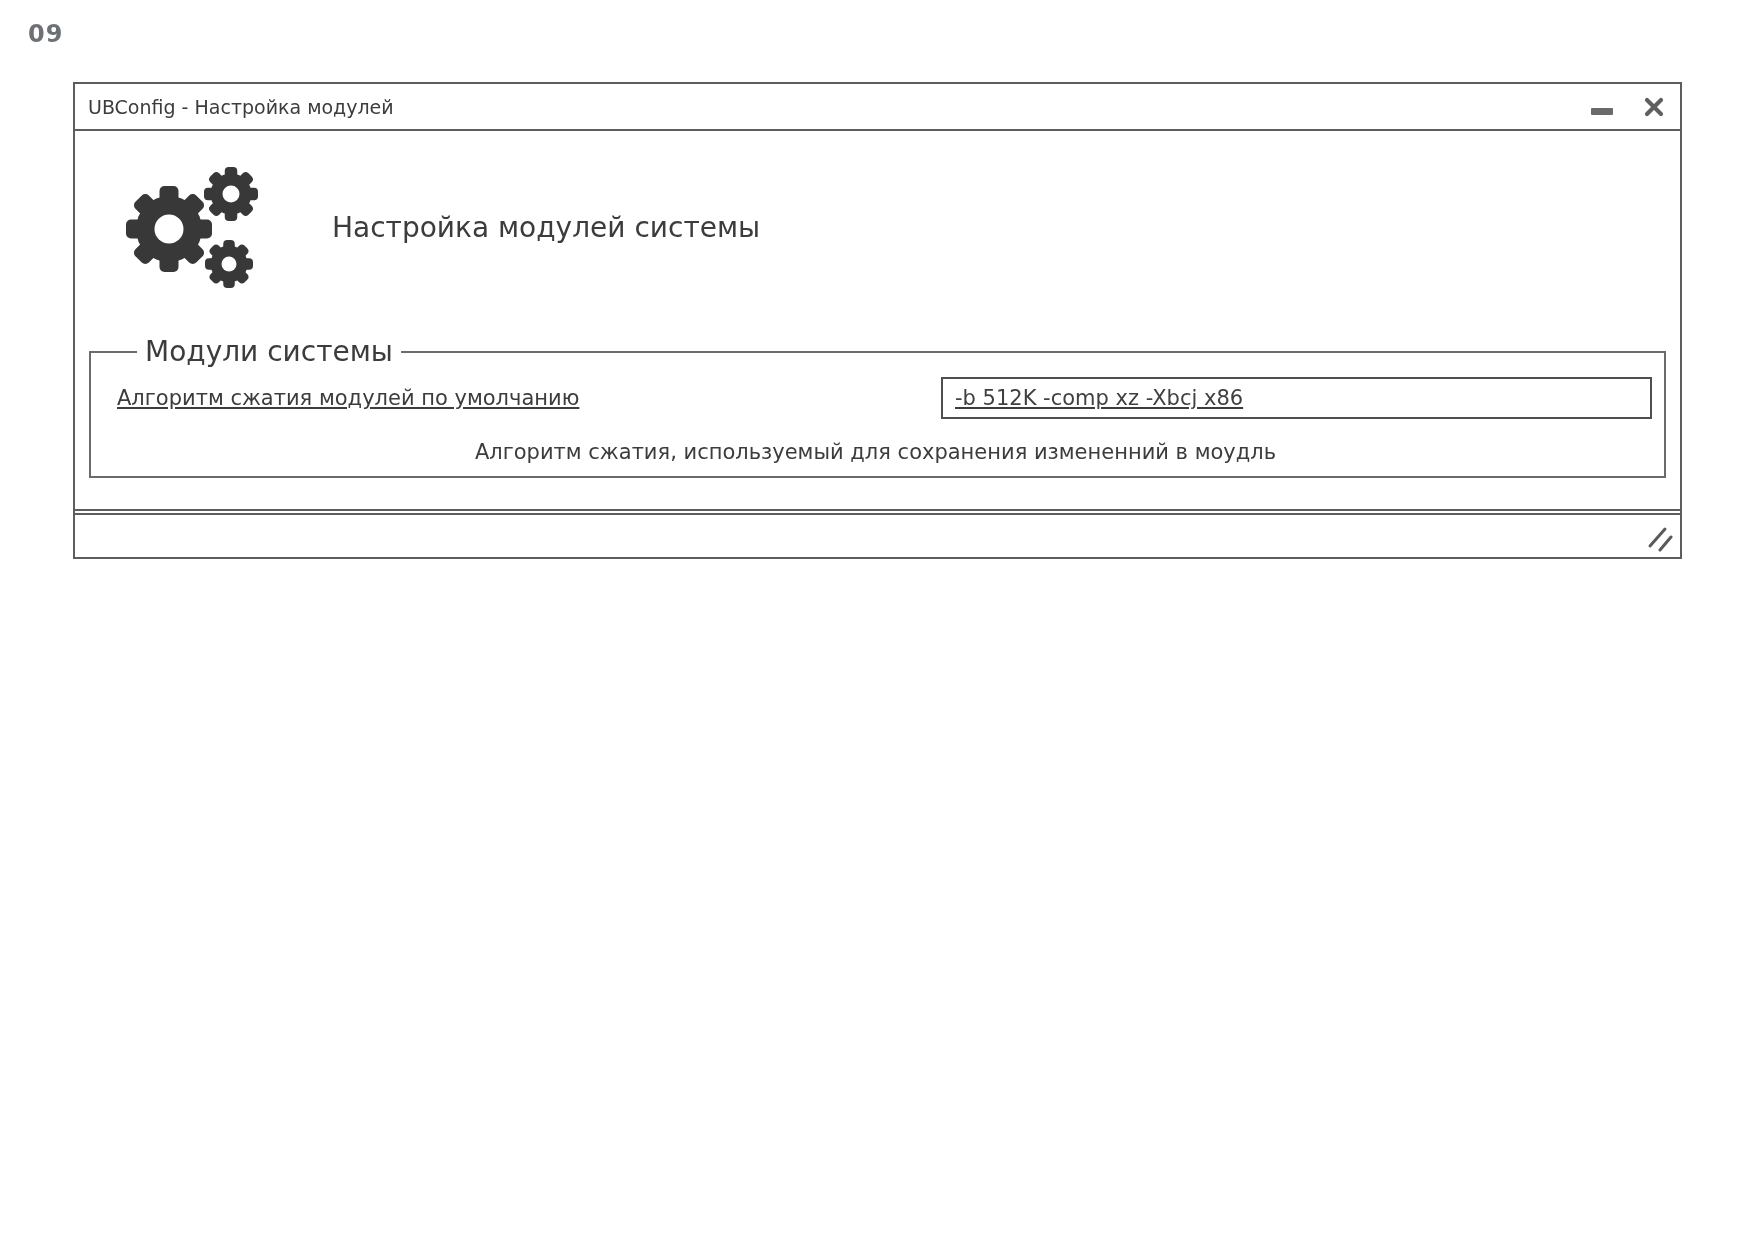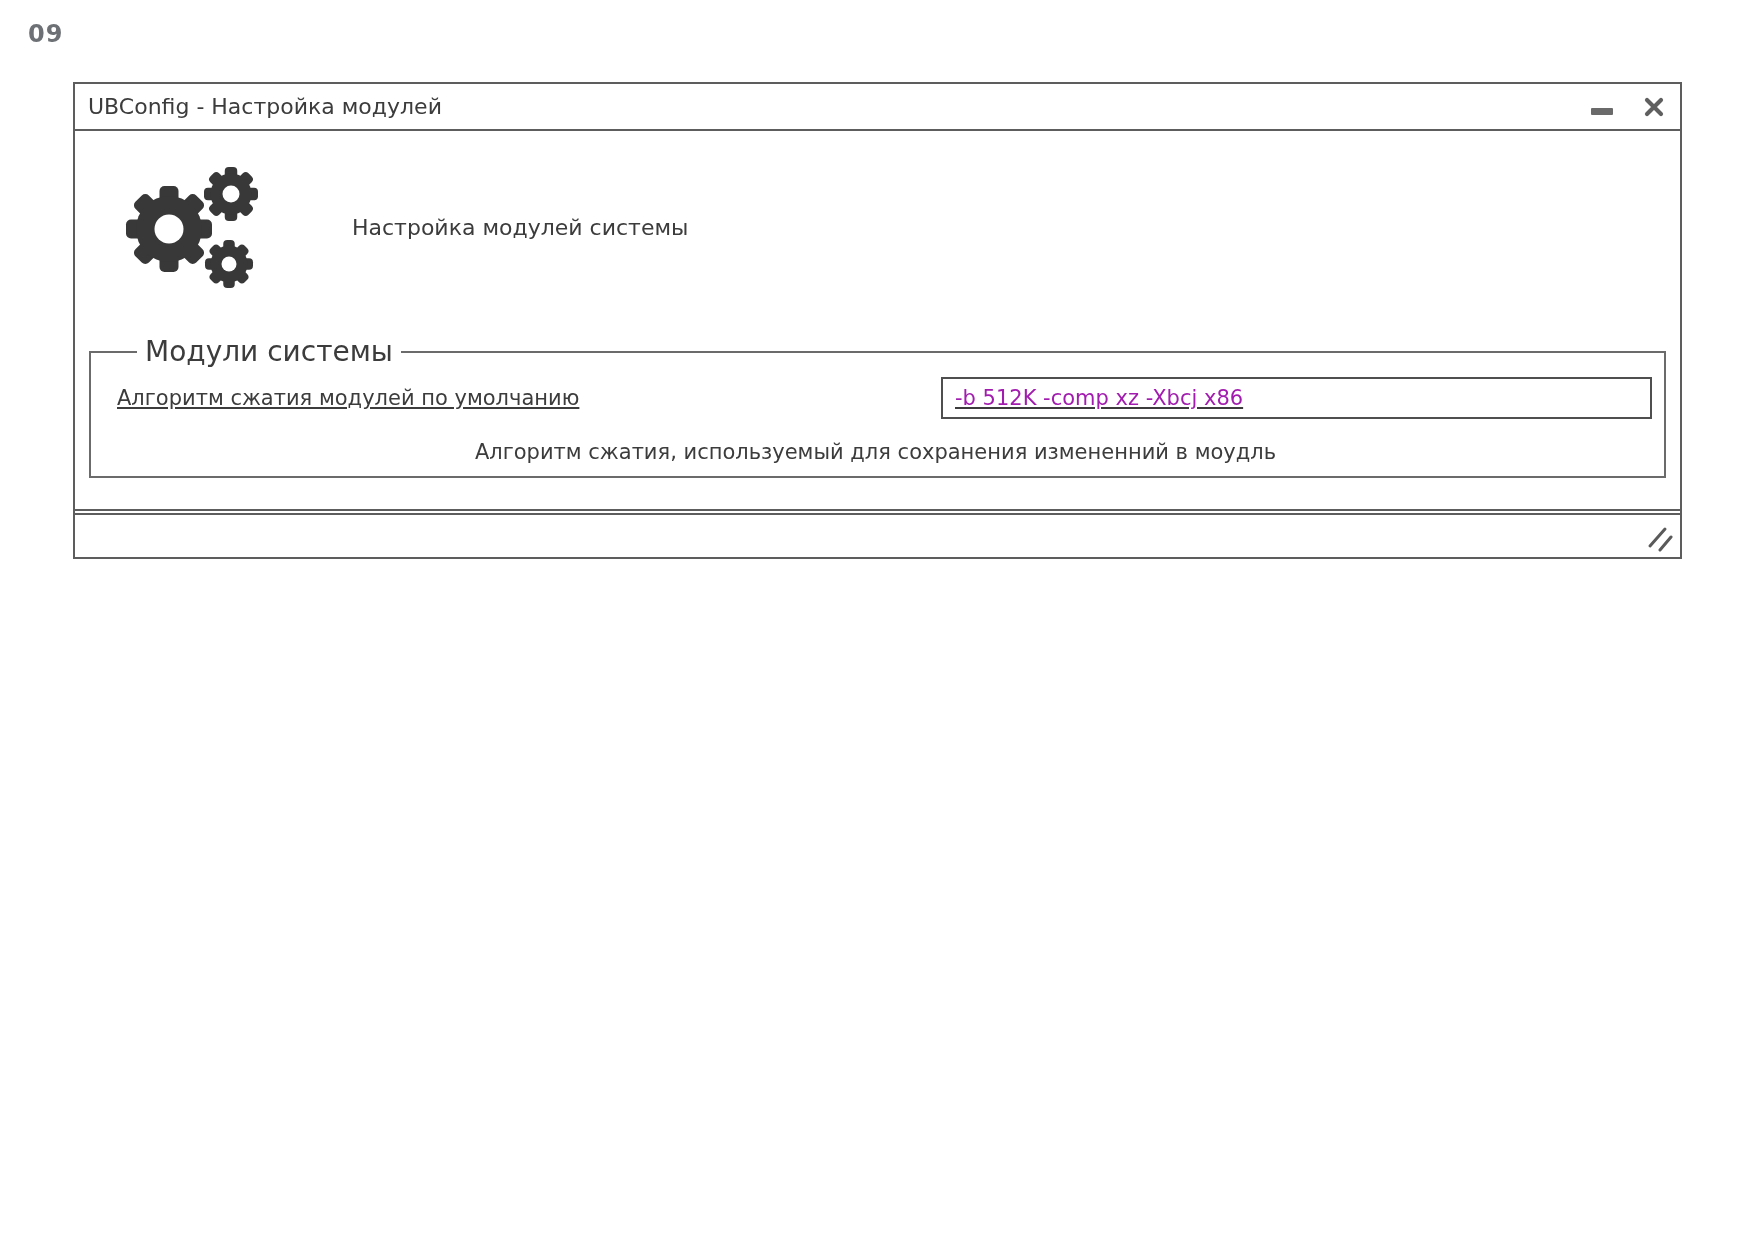--- a/index.html
+++ b/index.html
@@ -26,21 +26,21 @@
     display: flex; flex-direction: column;
   }
 
   .titlebar {
     height: 45px; flex: 0 0 45px;
     border-bottom: 2px solid #5d5d5d;
     display: flex; align-items: center;
     padding: 0 15px 0 13px;
   }
   .titlebar-title {
-    font-size: 22px; color: #3c3c3c; white-space: nowrap;
+    font-size: 19px; color: #3c3c3c; white-space: nowrap;
     flex: 1 1 auto;
   }
   .titlebar-controls { display: flex; align-items: center; gap: 30px; }
   .min-btn {
     width: 22px; height: 7px; background: #6a6a6a;
     border-radius: 1px; margin-top: 9px; cursor: pointer;
   }
   .close-btn { width: 22px; height: 22px; cursor: pointer; display: block; }
 
   .content {
@@ -50,21 +50,21 @@
     overflow: hidden;
   }
 
   .header-row {
     margin: 32px 0 0 50px;
     display: flex; align-items: center;
     height: 128px; flex: 0 0 auto;
   }
   .gears { width: 135px; height: 128px; flex: 0 0 auto; }
   .content-heading {
-    margin-left: 92px; font-size: 22px; color: #3c3c3c; white-space: nowrap;
+    margin-left: 72px; font-size: 28px; color: #3c3c3c; white-space: nowrap;
   }
 
   fieldset.modules {
     margin: 48px 14px 0 14px;
     border: 2px solid #6b6b6b;
     padding: 0 12px 12px 26px;
   }
   fieldset.modules legend {
     margin-left: 20px; padding: 0 8px;
     font-size: 28px; color: #3c3c3c; line-height: 26px;
@@ -76,21 +76,21 @@
   .field-row.first { margin-top: 12px; text-decoration: underline; }
   .field-row.second { margin-top: 21px; flex-direction: column; }
   .field-label {
     flex: 1 1 auto; font-size: 21px; color: #3c3c3c;
     padding-right: 18px; white-space: nowrap; overflow: hidden;
   }
   .field-input {
     flex: 0 0 685px; width: 685px; height: 38px;
     border: 2px solid #4f4f4f; background: #ffffff;
     font-family: "DejaVu Sans", "Liberation Sans", sans-serif;
-    font-size: 21px; color: #a21caf;
+    font-size: 21px; color: #404040;
     padding: 0 10px 0 12px;
     outline: none;
   }
 
   .statusbar {
     flex: 0 0 42px; height: 42px;
     margin-top: 2px;
     border-top: 2px solid #5d5d5d;
     position: relative;
   }

